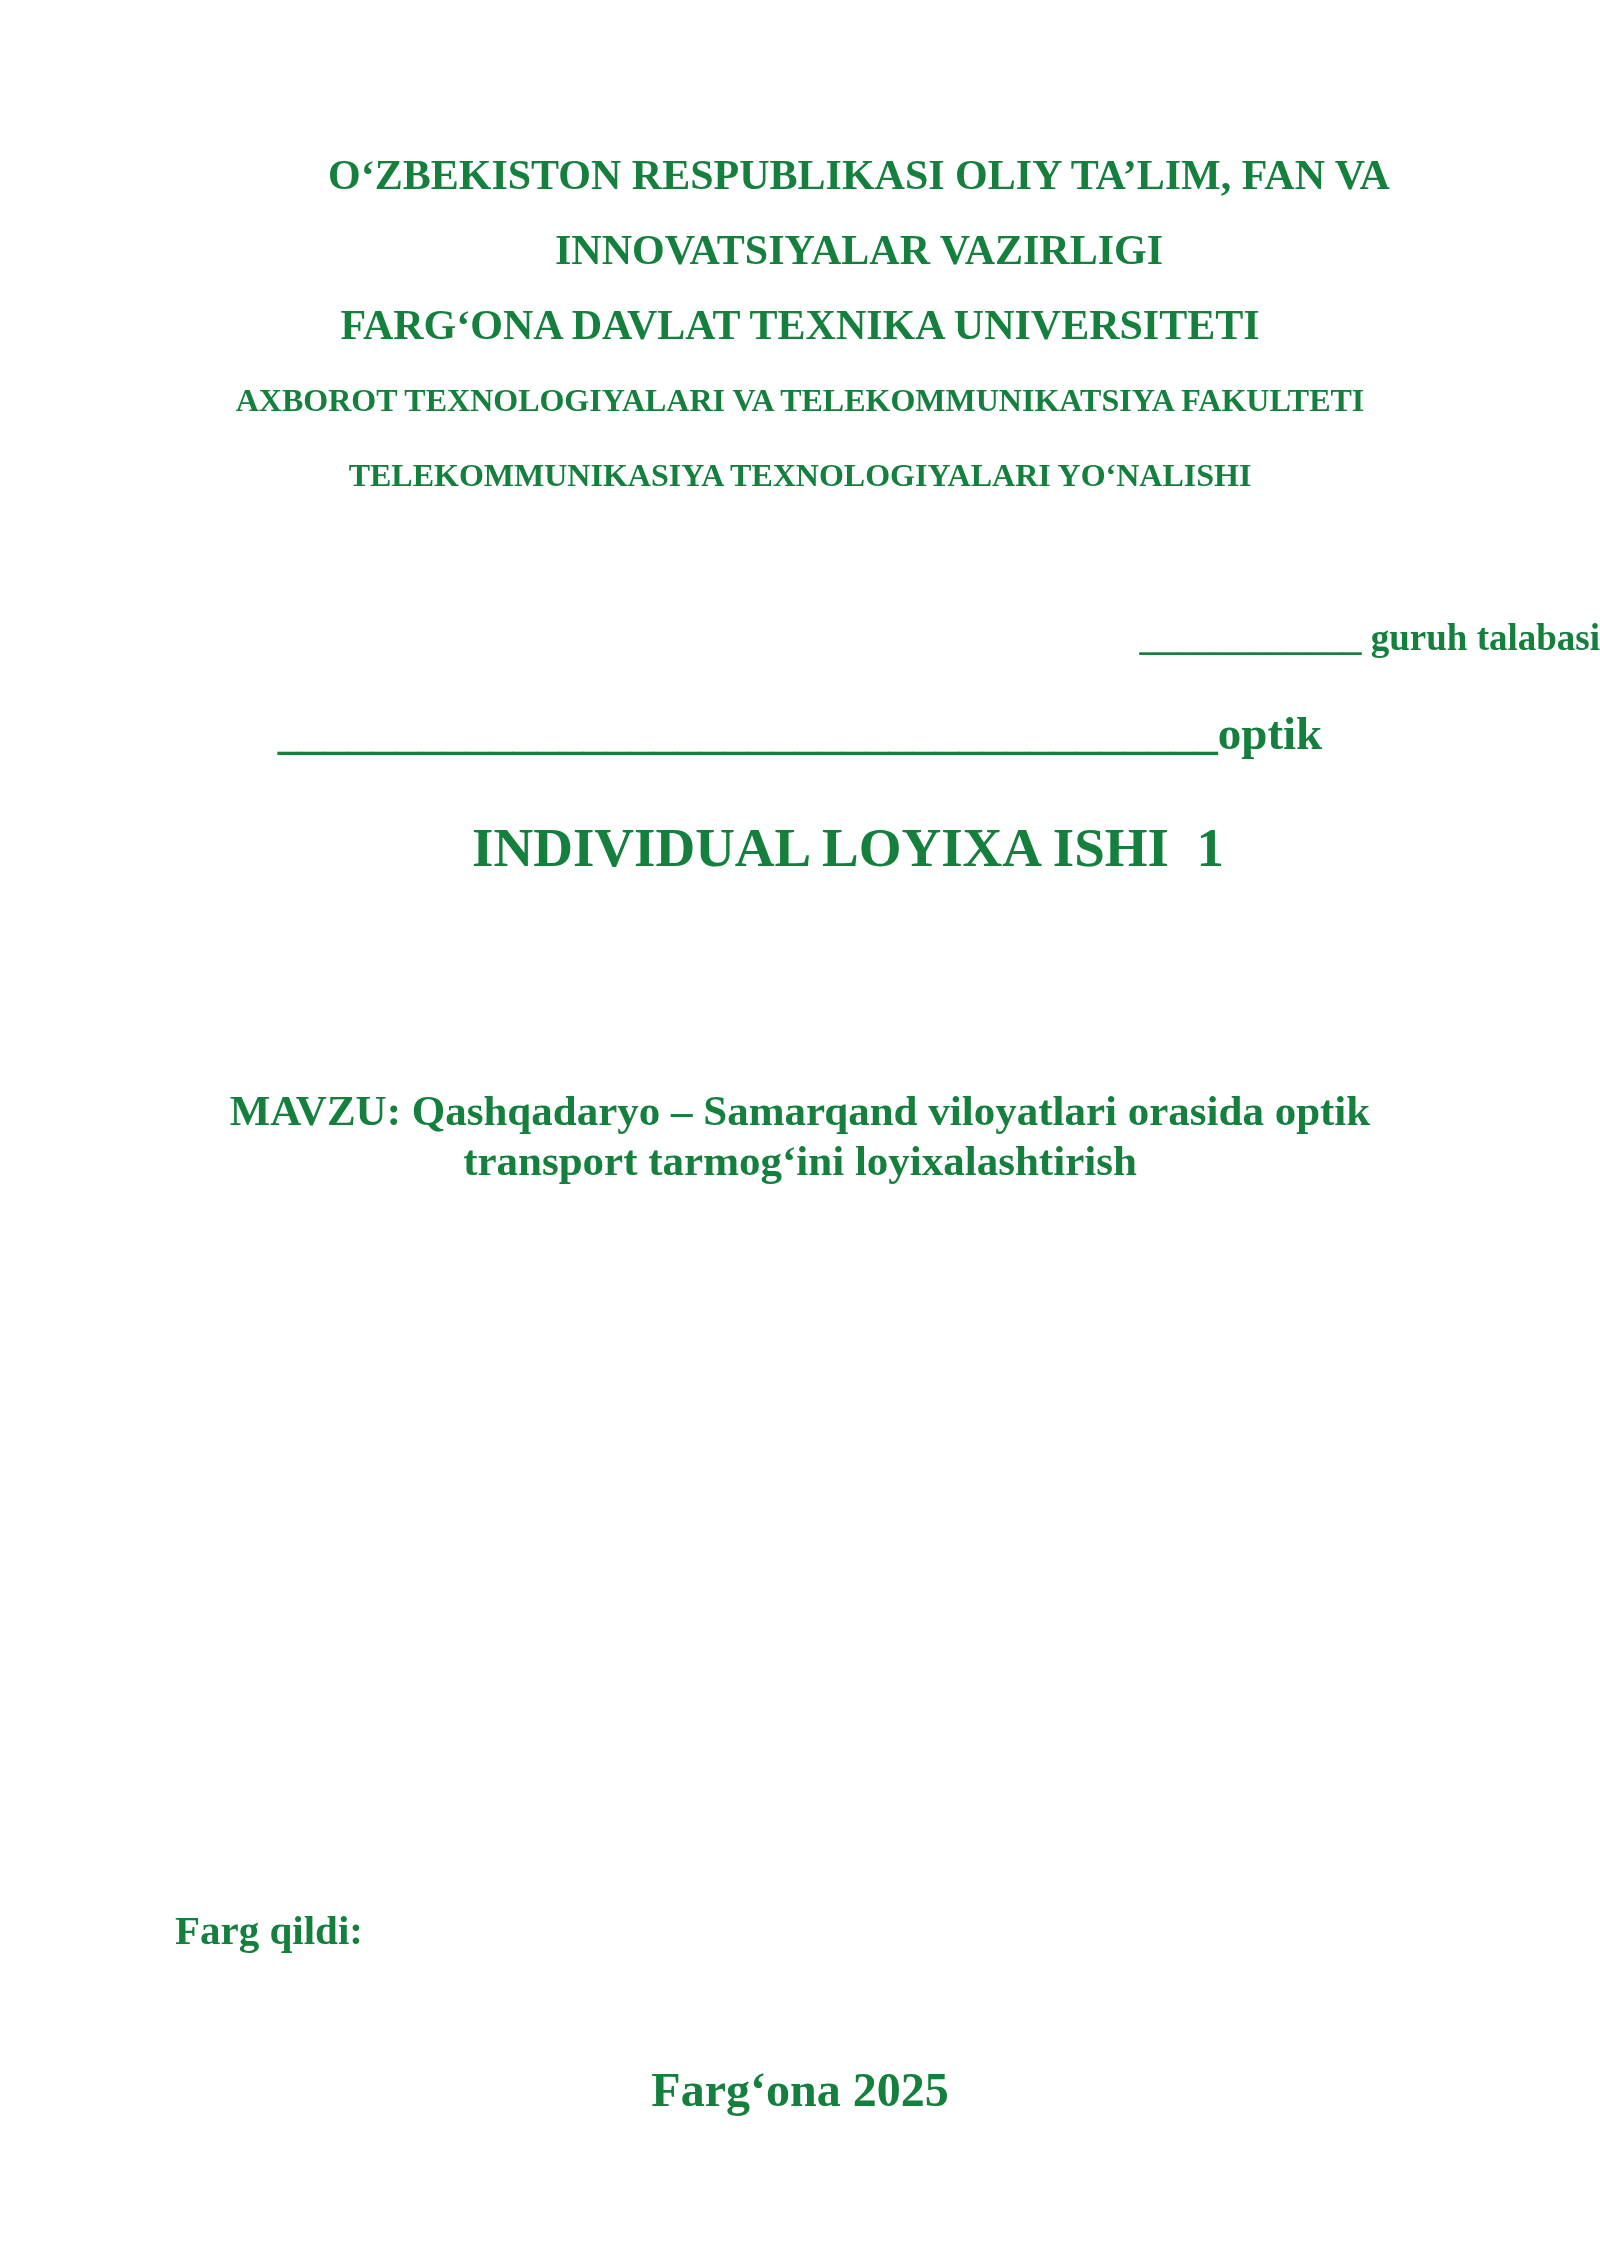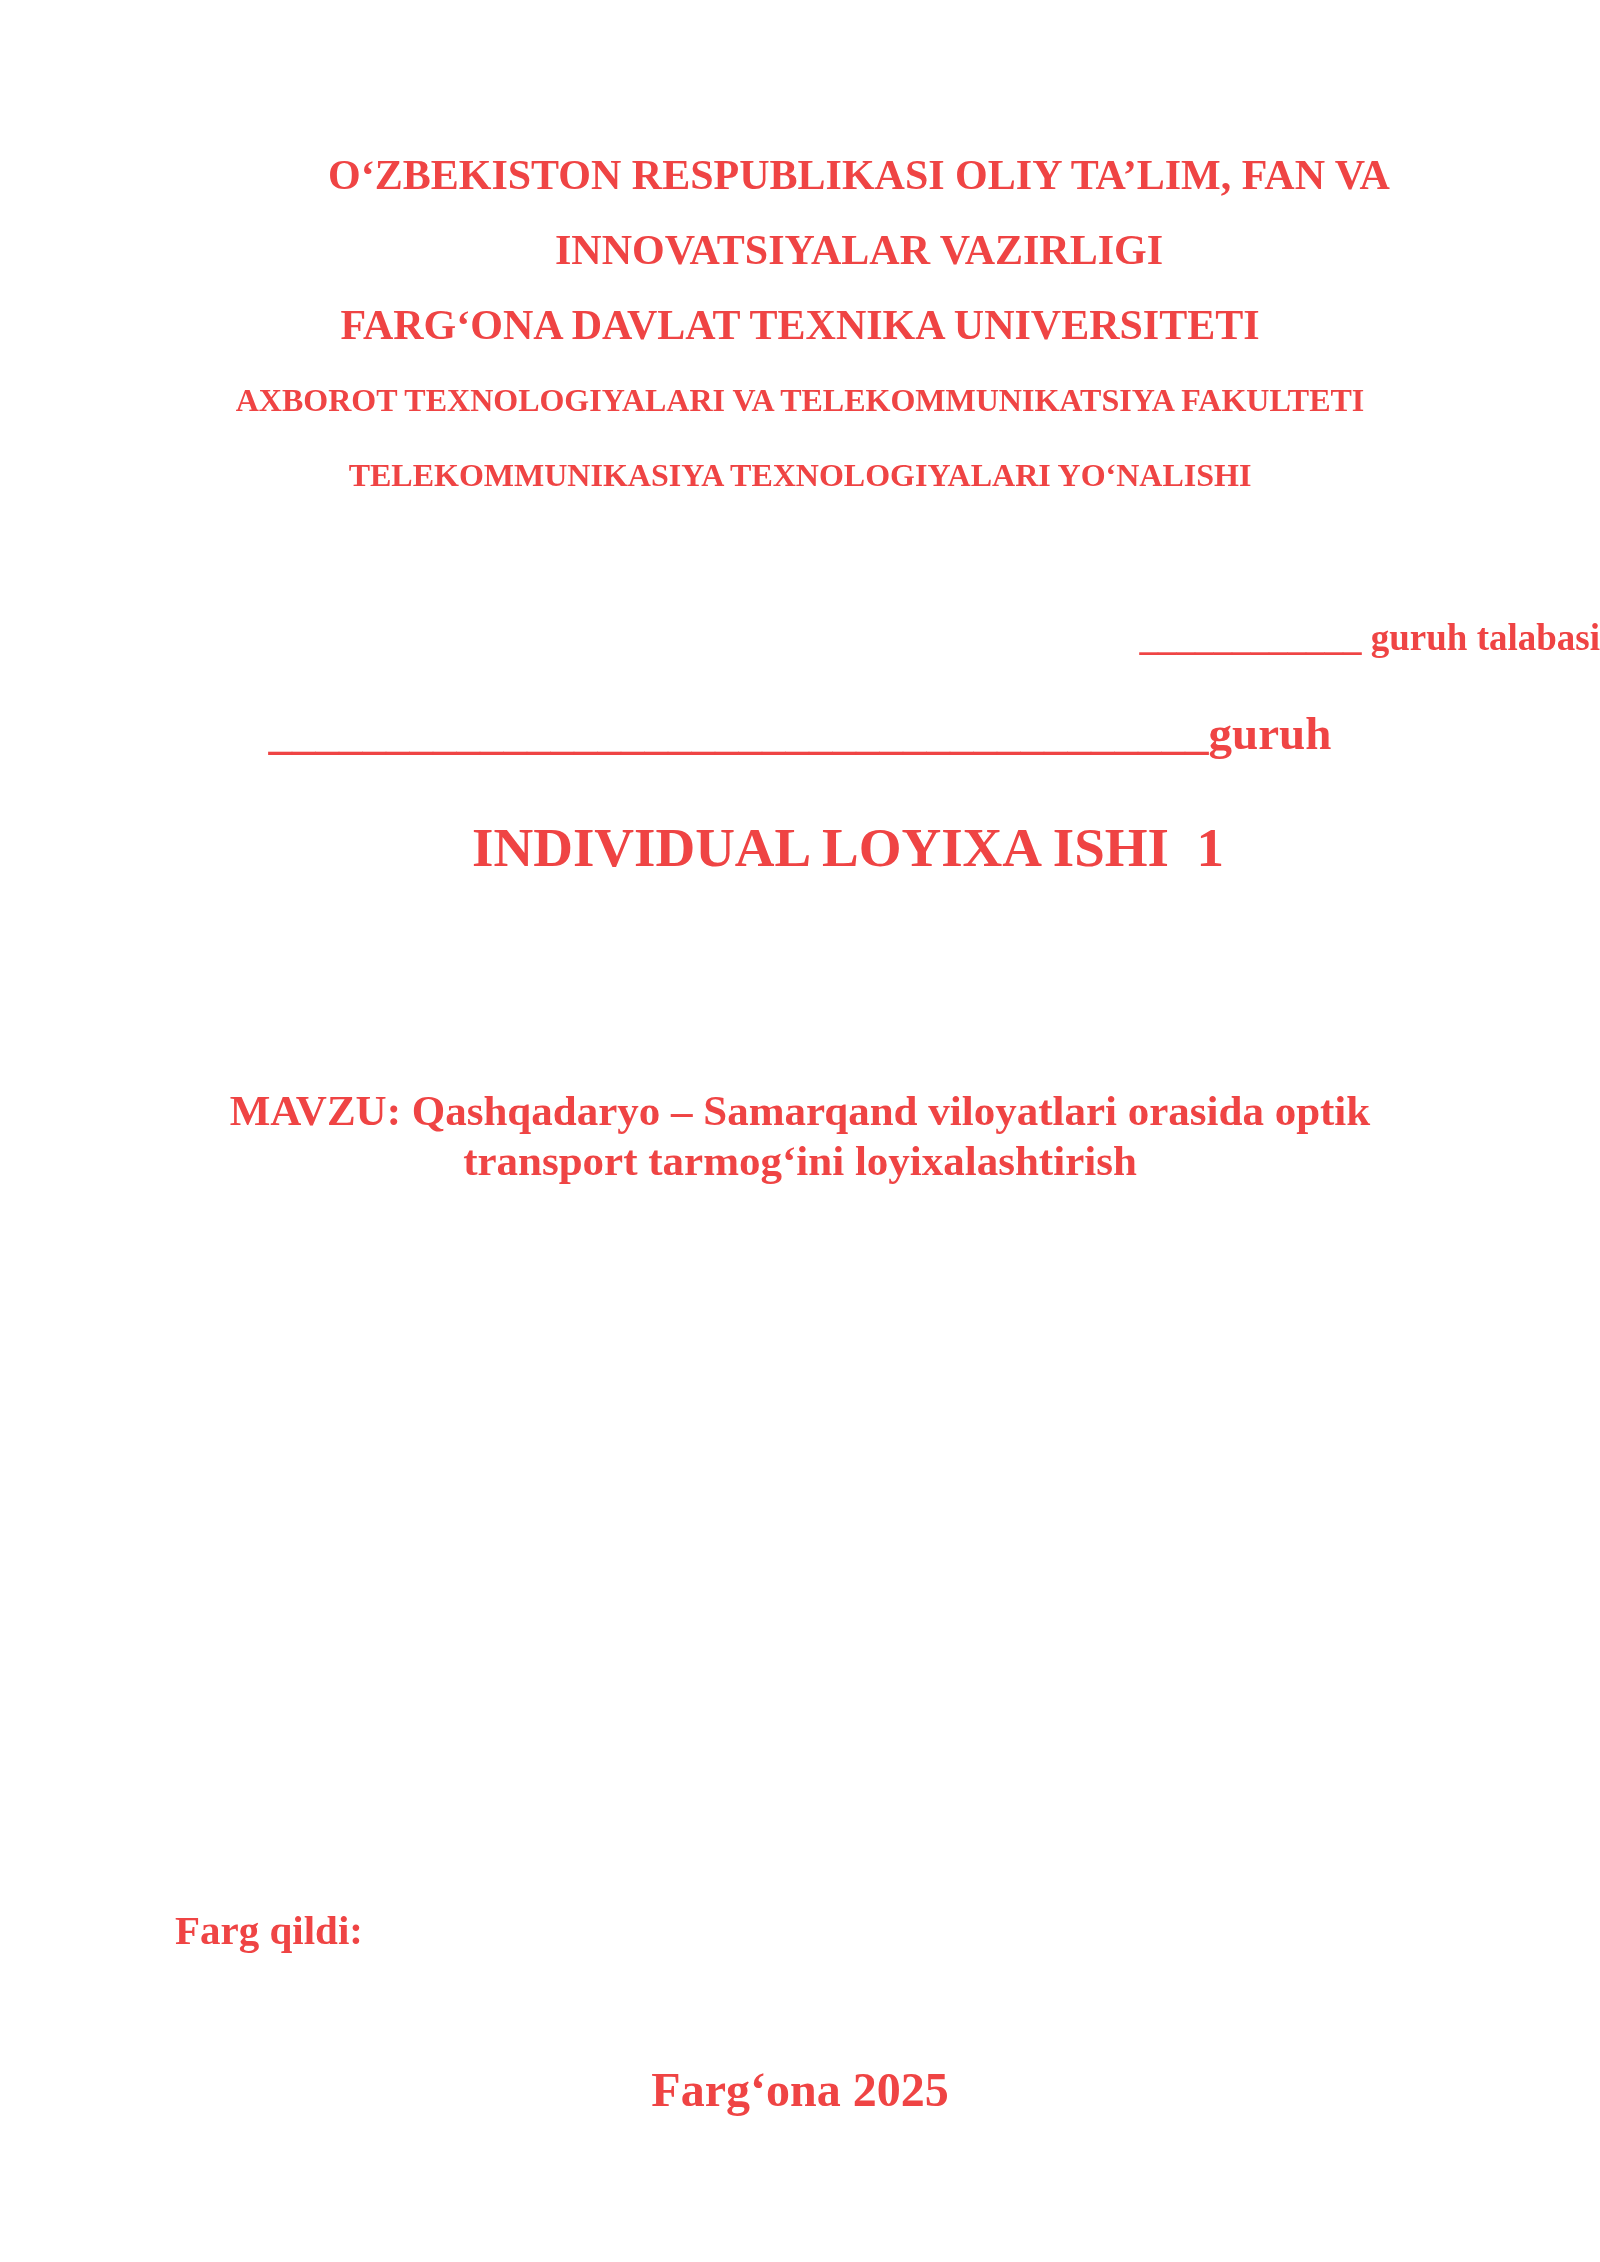--- a/index.html
+++ b/index.html
@@ -5,21 +5,21 @@
   html, body {
     margin: 0;
     padding: 0;
     background: #ffffff;
   }
   .page {
     position: relative;
     width: 1600px;
     height: 2262px;
     background: #ffffff;
-    color: #ef4444;
+    color: #15803d;
     font-family: "Liberation Serif", "DejaVu Serif", serif;
     font-weight: 700;
     overflow: hidden;
   }
   .header-block {
     position: absolute;
     top: 138px;
     left: 0;
     width: 100%;
     text-align: center;
@@ -98,21 +98,21 @@
     <span class="h-line h-large">FARG‘ONA DAVLAT TEXNIKA UNIVERSITETI</span>
     <span class="h-line h-small">AXBOROT TEXNOLOGIYALARI VA TELEKOMMUNIKATSIYA FAKULTETI</span>
     <span class="h-line h-small">TELEKOMMUNIKASIYA TEXNOLOGIYALARI YO‘NALISHI</span>
   </div>
 
   <div class="group-line">
     <span>____________</span>
     <span>guruh talabasi</span>
   </div>
 
-  <div class="name-line"><span>________________________________________</span><span>guruh</span></div>
+  <div class="name-line"><span>________________________________________</span><span>optik</span></div>
 
   <div class="main-title">INDIVIDUAL LOYIXA ISHI  1</div>
 
   <div class="topic-block">
     <span class="topic-line">MAVZU: Qashqadaryo – Samarqand viloyatlari orasida optik</span>
     <span class="topic-line">transport tarmog‘ini loyixalashtirish</span>
   </div>
 
   <div class="reviewer">Farg qildi:</div>
 

